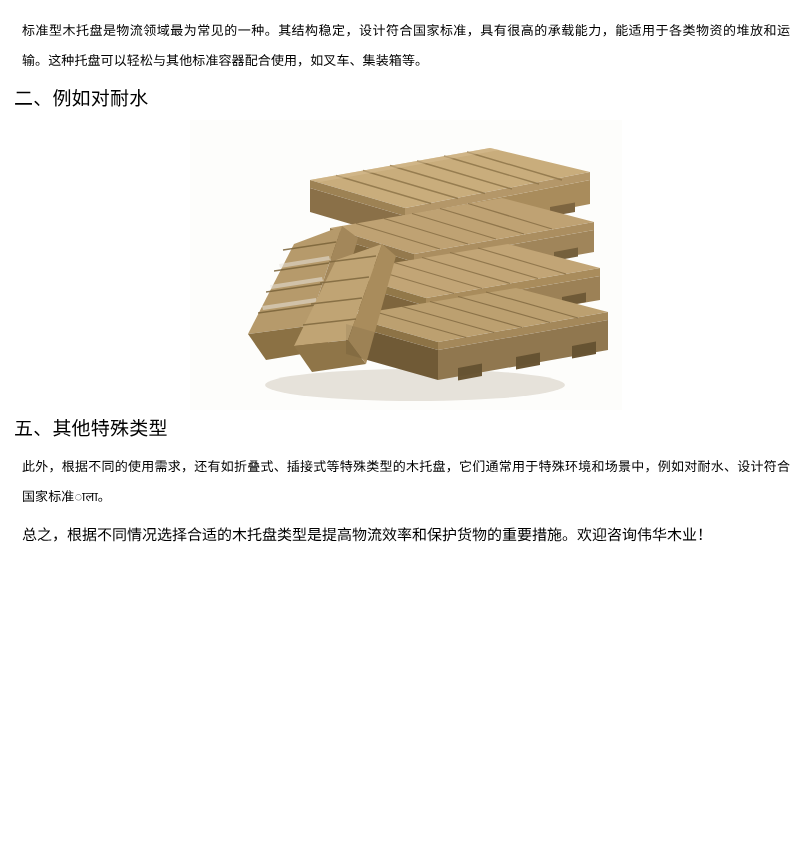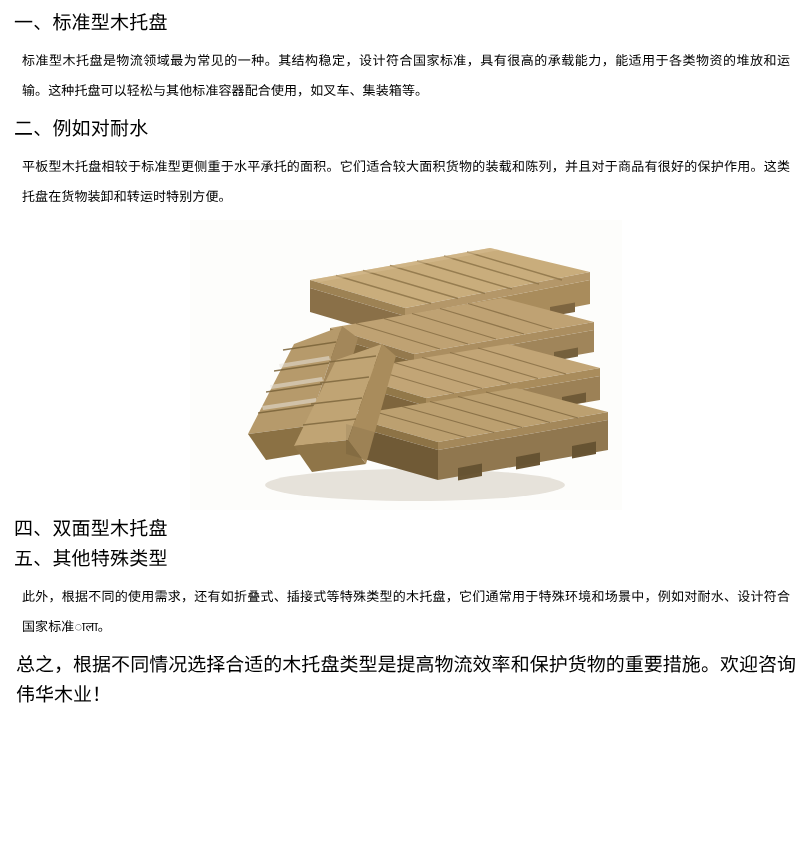--- a/index.html
+++ b/index.html
@@ -30,23 +30,23 @@
   }
   .para {
     font-size: 13px;
     line-height: 30px;
     margin: 8px;
     text-align: justify;
     text-justify: inter-ideograph;
     letter-spacing: 0.1px;
   }
   .closing {
-    font-size: 19px;
+    font-size: 15px;
     line-height: 30px;
-    margin: 2px;
+    margin: 8px;
     text-align: justify;
     text-justify: inter-ideograph;
   }
   .figure-wrap {
     margin: 6px 0 4px 0;
     display: flex;
     justify-content: center;
   }
   .figure {
     width: 432px;
@@ -62,27 +62,25 @@
   .section {
     margin-bottom: 0;
   }
 </style>
 </head>
 <body>
 
 <div class="page">
 
   <div class="section">
-    <p class="heading">一、标准型木托盘</p>
     <p class="para">标准型木托盘是物流领域最为常见的一种。其结构稳定，设计符合国家标准，具有很高的承载能力，能适用于各类物资的堆放和运输。这种托盘可以轻松与其他标准容器配合使用，如叉车、集装箱等。</p>
   </div>
 
   <div class="section">
     <p class="heading">二、例如对耐水</p>
-    <p class="para">平板型木托盘相较于标准型更侧重于水平承托的面积。它们适合较大面积货物的装载和陈列，并且对于商品有很好的保护作用。这类托盘在货物装卸和转运时特别方便。</p>
   </div>
 
   <div class="figure-wrap">
     <div class="figure">
       <svg viewBox="0 0 432 290" xmlns="http://www.w3.org/2000/svg" aria-hidden="true">
         <rect x="0" y="0" width="432" height="290" fill="#fdfdfb"></rect>
 
         <ellipse cx="225" cy="265" rx="150" ry="16" fill="#e6e2da"></ellipse>
 
         <g>
@@ -201,21 +199,20 @@
         </g>
 
         <polygon points="156,204 248,230 248,260 156,234" fill="#000000" opacity="0.07"></polygon>
         <polygon points="248,230 418,200 418,230 248,260" fill="#000000" opacity="0.03"></polygon>
       </svg>
     </div>
   </div>
 
 
   <div class="section">
-    <p class="heading">四、双面型木托盘</p>
   </div>
 
   <div class="section">
     <p class="heading">五、其他特殊类型</p>
     <p class="para">此外，根据不同的使用需求，还有如折叠式、插接式等特殊类型的木托盘，它们通常用于特殊环境和场景中，例如对耐水、设计符合国家标准ाला。</p>
   </div>
 
   <p class="closing">总之，根据不同情况选择合适的木托盘类型是提高物流效率和保护货物的重要措施。欢迎咨询伟华木业！</p>
 
 </div>

